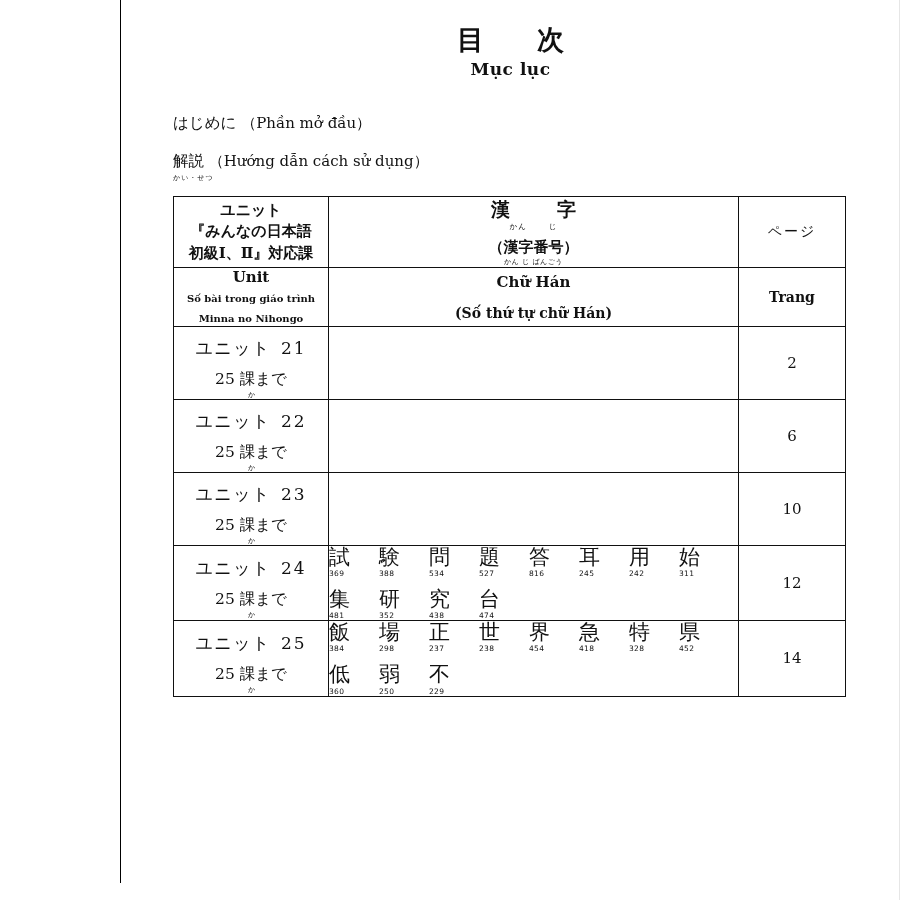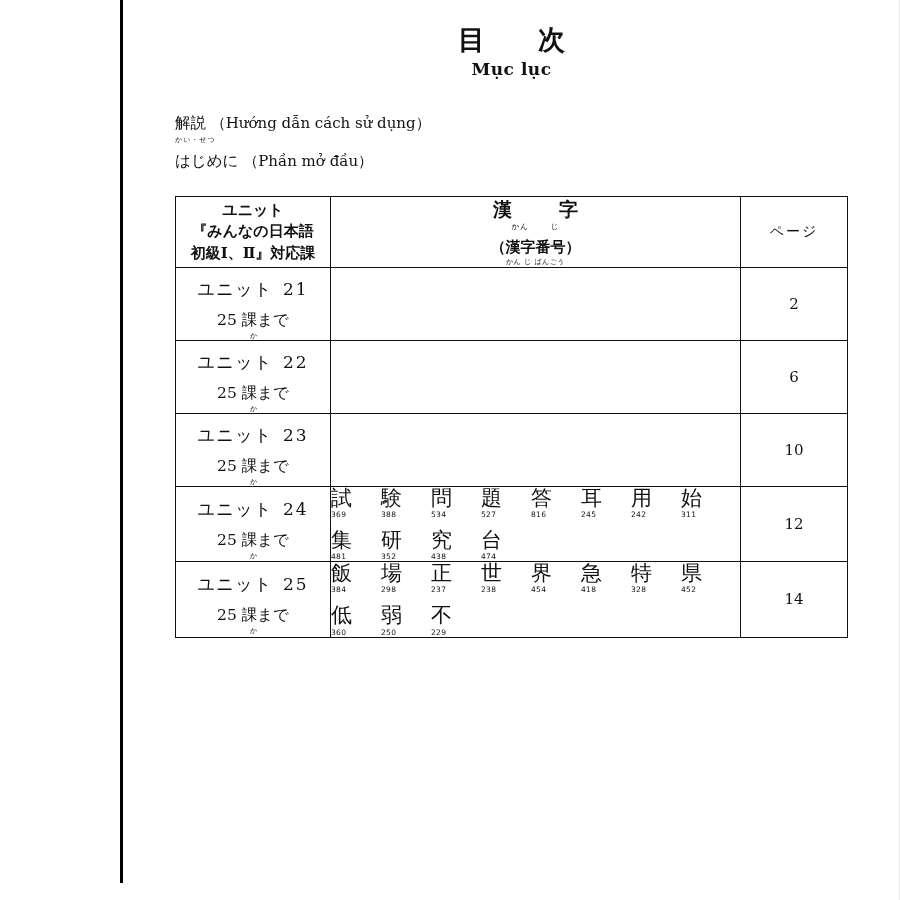--- a/index.html
+++ b/index.html
@@ -17,21 +17,21 @@
     overflow: hidden;
   }
   
   .sheet {
     position: absolute;
     left: 120px;
     top: 0px;
     width: 780px;
     height: 883px;
     background: #ffffff;
-    border-left: 3px solid #000000;
+    border-left: 1px solid #000000;
     box-sizing: border-box;
   }
   .sheet:after {
     content: "";
     position: absolute;
     right: 0;
     top: 0;
     width: 1px;
     height: 900px;
     background: #e6e6e6;
@@ -250,29 +250,29 @@
 <div id="page">
   <div class="sheet">
 
     <div class="title-block">
       <div class="title-jp">目　次</div>
       <div class="title-vn">Mục lục</div>
     </div>
 
     <div class="intro">
       <div class="intro-line">
+        <span class="jp">はじめに</span>
+        <span>（Phần mở đầu）</span>
+      </div>
+      <div class="intro-line">
         <span class="ruby-wrap">
           <span class="ruby-base">解説</span>
           <span class="ruby-text">かい・せつ</span>
         </span>
         <span>（Hướng dẫn cách sử dụng）</span>
-      </div>
-      <div class="intro-line">
-        <span class="jp">はじめに</span>
-        <span>（Phần mở đầu）</span>
       </div>
     </div>
 
     <div class="tbl-wrap">
       <table class="toc">
         <colgroup>
           <col class="c-unit">
           <col class="c-kanji">
           <col class="c-page">
         </colgroup>
@@ -288,20 +288,32 @@
               <span class="kanji-big">漢　字</span>
               <span class="kanji-furi">
                 <span>かん</span><span class="gap"></span><span>じ</span>
               </span>
               <span class="kanji-num">（漢字番号）</span>
               <span class="kanji-num-furi">かん じ ばんごう</span>
             </td>
             <td class="hdr-page-jp">ページ</td>
           </tr>
 
+          <tr>
+            <td class="hdr-vn-unit">
+              <div class="vn-unit-title">Unit</div>
+              <div class="vn-unit-sub">Số bài trong giáo trình</div>
+              <div class="vn-unit-sub">Minna no Nihongo</div>
+            </td>
+            <td class="hdr-vn-kanji">
+              <div class="vn-kanji-1">Chữ Hán</div>
+              <div class="vn-kanji-2">(Số thứ tự chữ Hán)</div>
+            </td>
+            <td class="hdr-vn-page">Trang</td>
+          </tr>
 
         <tr>
               <td class="unit-cell">
                 <div class="unit-line1"><span>ユニット</span><span class="num">21</span></div>
                 <div class="unit-line2"><span class="ruby-wrap"><span class="ruby-base">25 課まで</span><span class="ruby-text" style="left: 46%; right: auto; bottom: -10px;">か</span></span></div>
               </td>
               <td class="kanji-cell">
                 <div class="empty-cell"></div>
               </td>
               <td class="page-cell">2</td>

